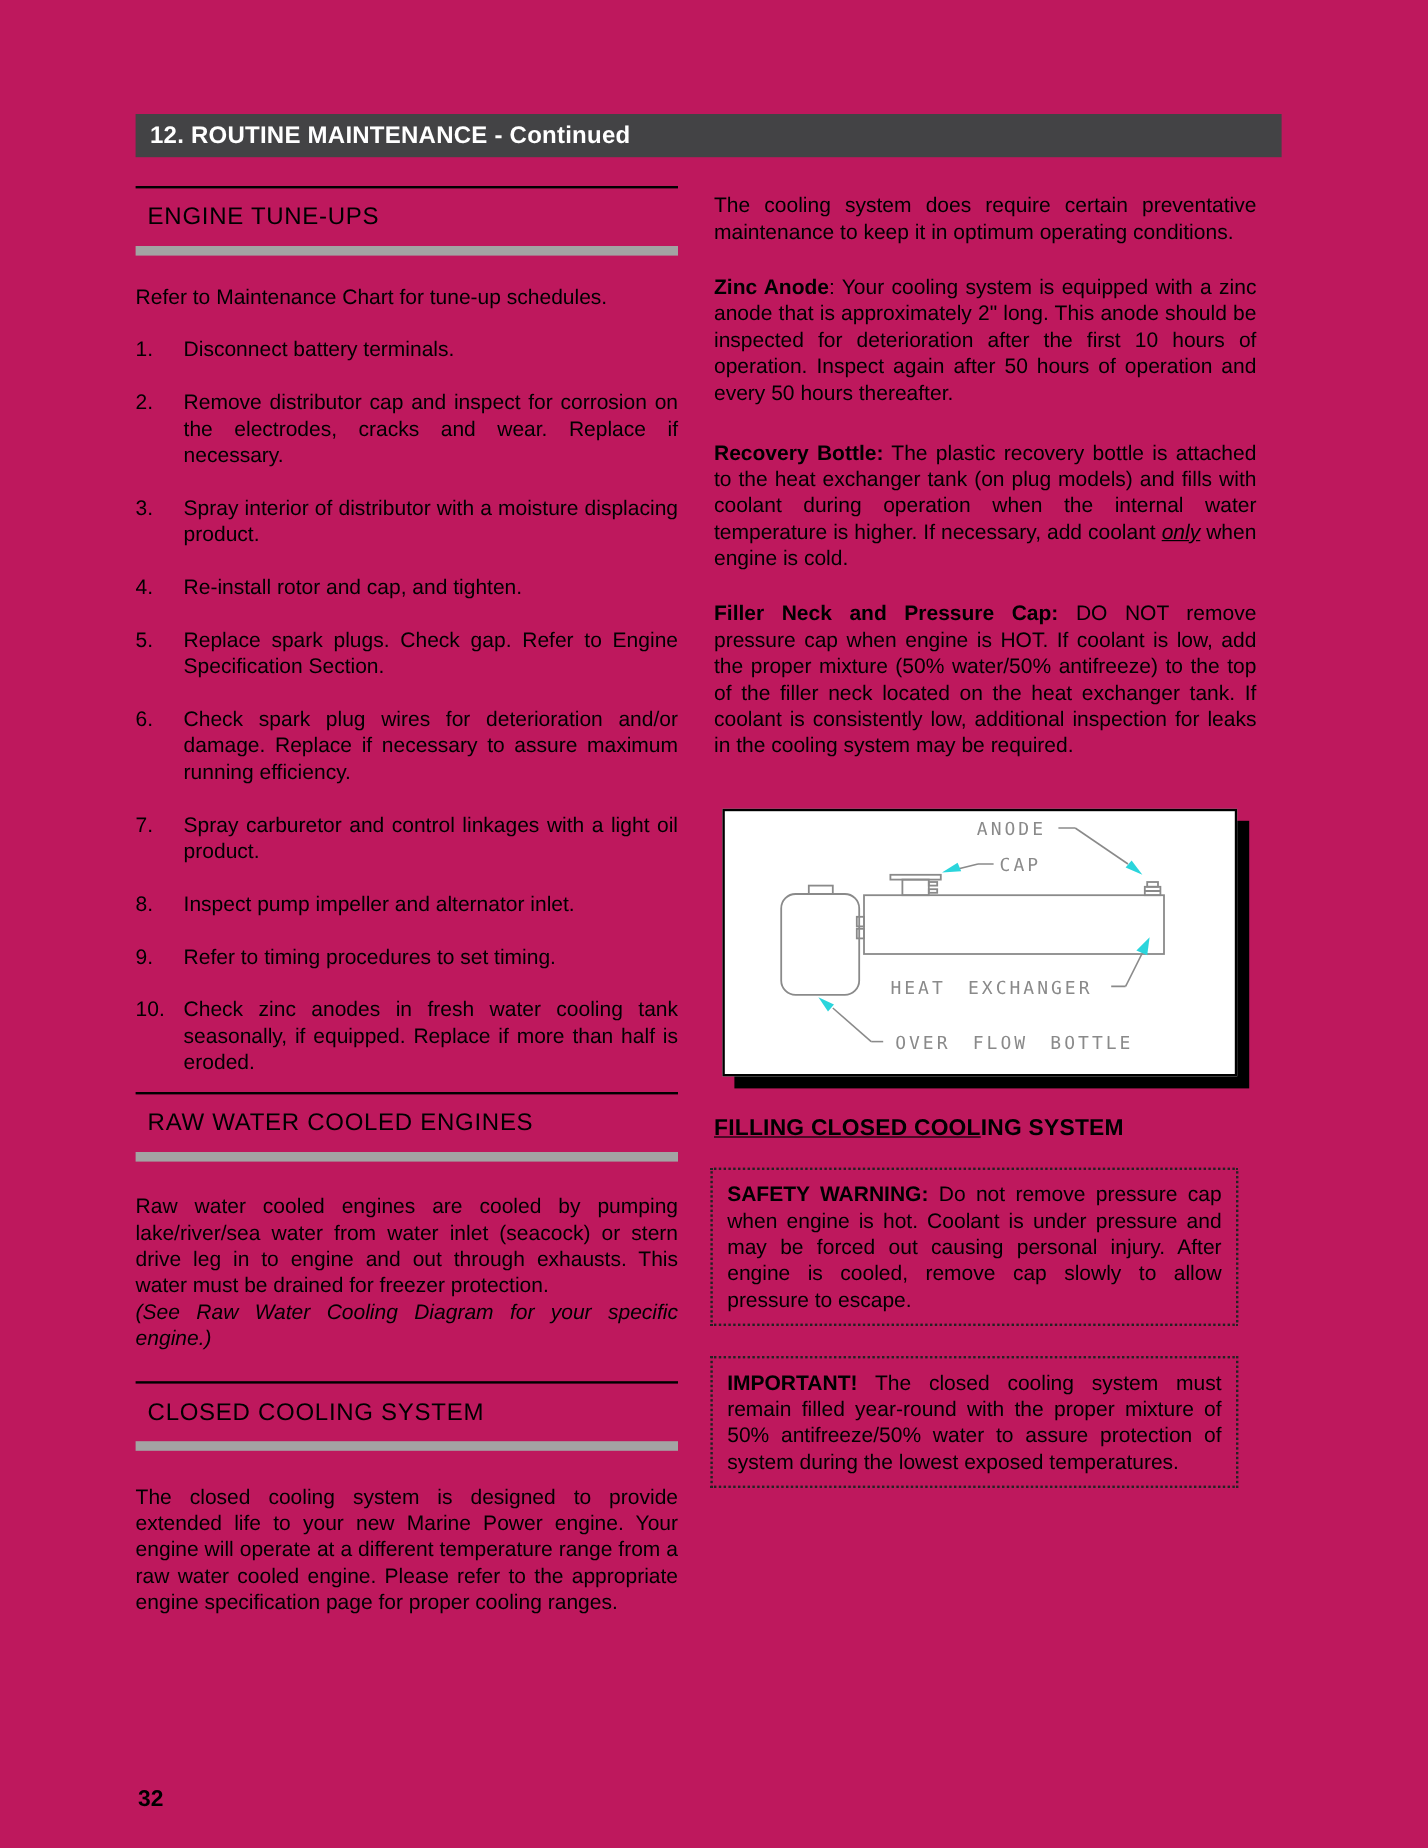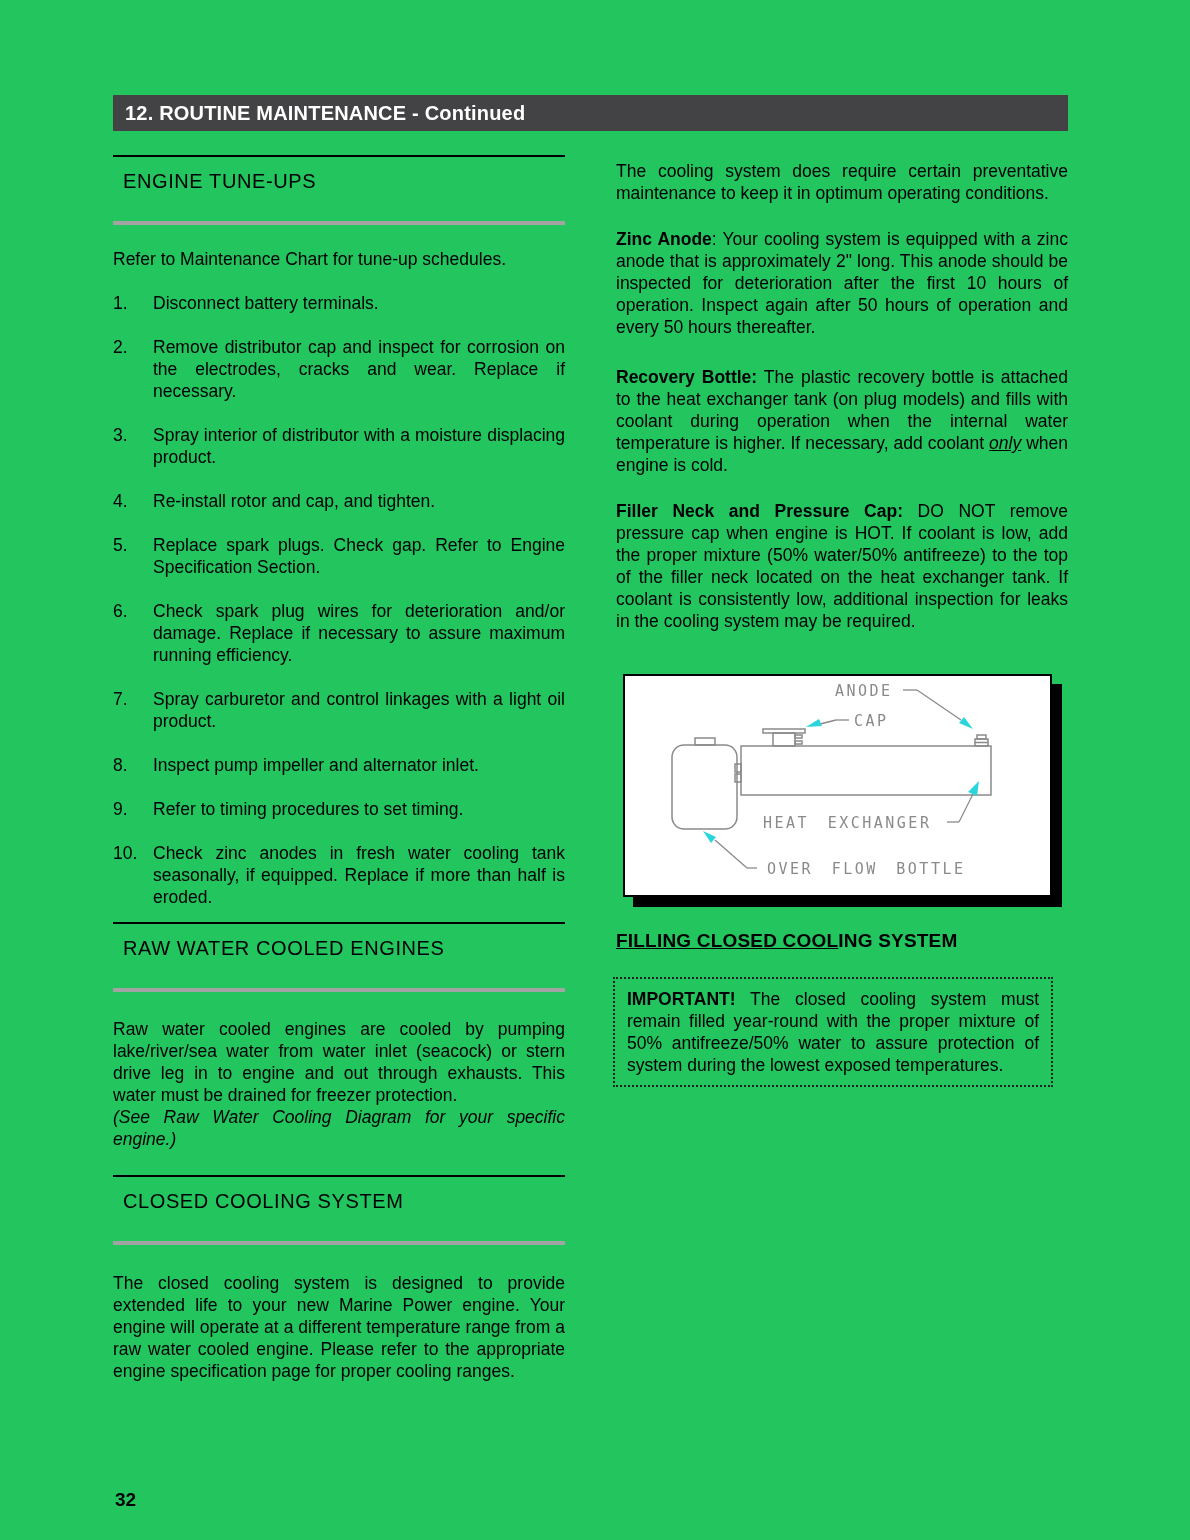--- a/index.html
+++ b/index.html
@@ -1,33 +1,33 @@
 <!DOCTYPE html>
 <html><head>
 <meta charset="utf-8">
 <style>
   html,body { margin:0; padding:0; background:#ffffff; }
   .page {
-    position:relative; width:1190px; height:1540px; background:#22c55e;
+    position:relative; width:1190px; height:1540px; background:#be185d;
     font-family:"Liberation Sans", sans-serif; color:#000;
     overflow:hidden;
   }
   
   .banner {
     position:absolute; left:113px; top:95px; width:955px; height:36px;
     background:#434345; color:#ffffff; font-size:20px; font-weight:bold;
     line-height:37px; padding-left:12px; box-sizing:border-box; letter-spacing:0.2px;
   }
   
   .col-left  { position:absolute; left:113px; top:155px; width:452px; }
-  .col-right { position:absolute; left:616px; top:160px; width:452px; }
+  .col-right { position:absolute; left:595px; top:160px; width:452px; }
 
   .section-head {
-    border-top:2px solid #000; border-bottom:4px solid #a3a3a3;
-    padding:13px 0 28px 10px; font-size:20px; letter-spacing:0.6px;
+    border-top:2px solid #000; border-bottom:8px solid #a3a3a3;
+    padding:13px 0 12px 10px; font-size:20px; letter-spacing:0.6px;
   }
   .body-text { font-size:17.5px; line-height:22px; text-align:justify; }
   .intro { margin-top:23px; }
   .li { display:flex; margin-top:22px; }
   .li .num { flex:0 0 40px; font-size:17.5px; line-height:22px; }
   .li .txt { flex:1; }
   .mt-raw   { margin-top:14px; }
   .mt-rawp  { margin-top:26px; }
   .mt-ccs   { margin-top:25px; }
   .mt-ccsp  { margin-top:27px; }
@@ -209,20 +209,23 @@
         <text class="cad-label" x="229" y="50">CAP</text>
         <text class="cad-label" x="138" y="152">HEAT EXCHANGER</text>
         <text class="cad-label" x="142" y="198">OVER FLOW BOTTLE</text>
       </svg>
     </div>
 
     <div class="filling-heading">
       <span class="ul">FILLING CLOSED COOL</span><span>ING SYSTEM</span>
     </div>
 
+    <div class="warn-box mt-safety body-text">
+      <span class="bold">SAFETY WARNING:</span><span>  Do not remove pressure cap when engine is hot.   Coolant is under pressure and may be forced out causing personal injury.  After engine is cooled, remove cap slowly to allow pressure to escape.</span>
+    </div>
 
     <div class="warn-box mt-imp body-text">
       <span class="bold">IMPORTANT!</span><span>  The closed cooling system must remain filled year-round with the proper mixture of 50% antifreeze/50% water to assure protection of system during the lowest exposed temperatures.</span>
     </div>
 
   </div>
 
   <div class="page-num">
     <span>32</span>
   </div>

